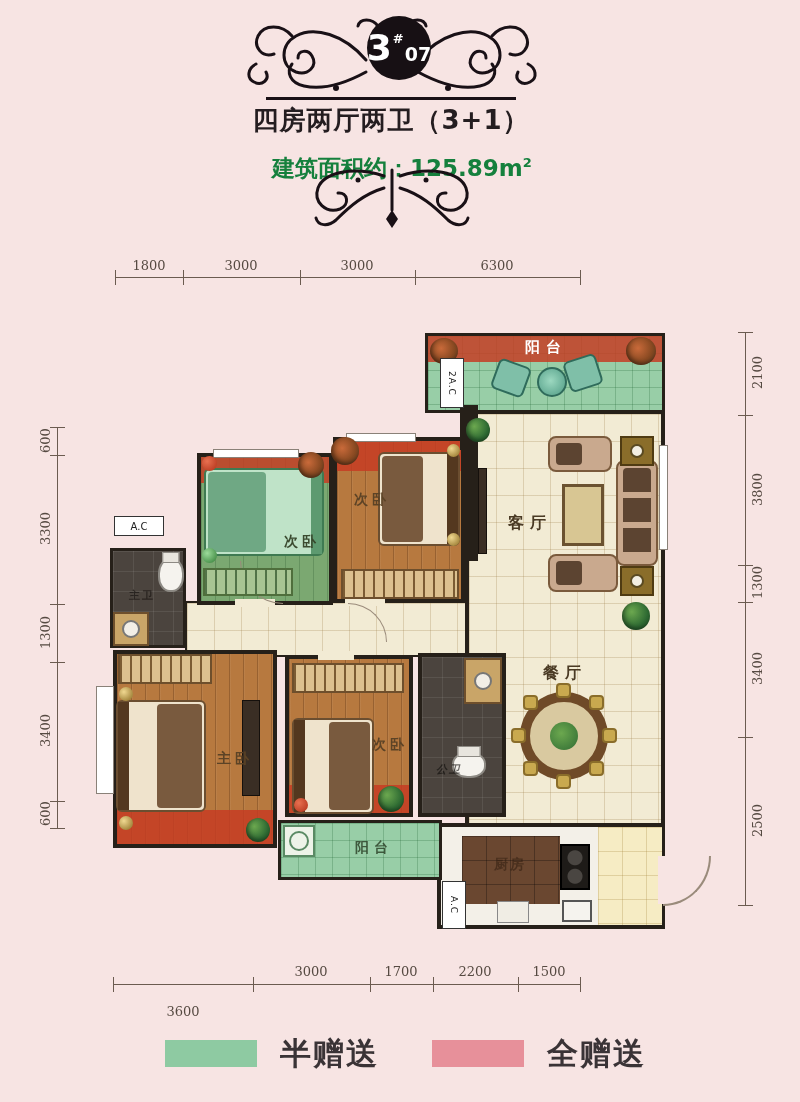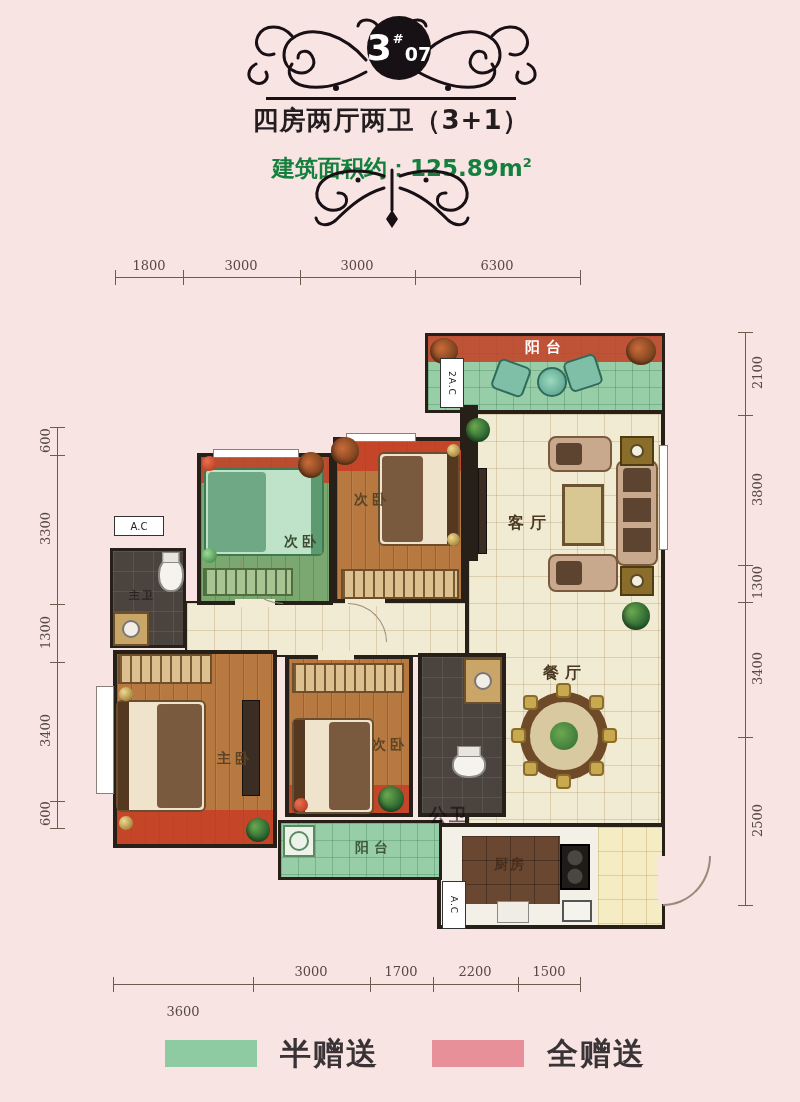--- a/index.html
+++ b/index.html
@@ -330,20 +330,20 @@
 <div class="acbox acvert" style="left:442px;top:881px;width:24px;height:48px;">A.C</div>
 
 <div class="rlabel" style="left:546px;top:340px;font-size:15px;letter-spacing:6px;color:#fff;">阳台</div>
 <div class="rlabel" style="left:530px;top:515px;font-size:16px;letter-spacing:6px;">客厅</div>
 <div class="rlabel" style="left:565px;top:665px;font-size:16px;letter-spacing:6px;">餐厅</div>
 <div class="rlabel" style="left:302px;top:534px;font-size:14px;letter-spacing:4px;color:rgba(52,66,40,.95);">次卧</div>
 <div class="rlabel" style="left:372px;top:492px;font-size:14px;letter-spacing:4px;color:#5C4326;">次卧</div>
 <div class="rlabel" style="left:390px;top:737px;font-size:14px;letter-spacing:4px;color:#5C4326;">次卧</div>
 <div class="rlabel" style="left:235px;top:751px;font-size:14px;letter-spacing:4px;color:#5C4326;">主卧</div>
 <div class="rlabel" style="left:142px;top:590px;font-size:11px;letter-spacing:2px;color:rgba(12,10,8,.55);">主卫</div>
-<div class="rlabel" style="left:449px;top:806px;font-size:18px;letter-spacing:2px;color:rgba(12,10,8,.6);">公卫</div>
+<div class="rlabel" style="left:449px;top:764px;font-size:11px;letter-spacing:2px;color:rgba(12,10,8,.6);font-style:italic;">公卫</div>
 <div class="rlabel" style="left:510px;top:857px;font-size:14px;letter-spacing:2px;color:rgba(45,28,15,.55);">厨房</div>
 <div class="rlabel" style="left:374px;top:840px;font-size:14px;letter-spacing:5px;color:rgba(40,60,35,.8);">阳台</div>
 
 <div class="lgsw" style="left: 165px; top: 1040px; background: rgb(142, 202, 162);"></div>
 <div class="lglabel" style="left:280px;top:1033px;">半赠送</div>
 <div class="lgsw" style="left: 432px; top: 1040px; background: rgb(231, 144, 154);"></div>
 <div class="lglabel" style="left:547px;top:1033px;">全赠送</div>
 
 </body></html>

